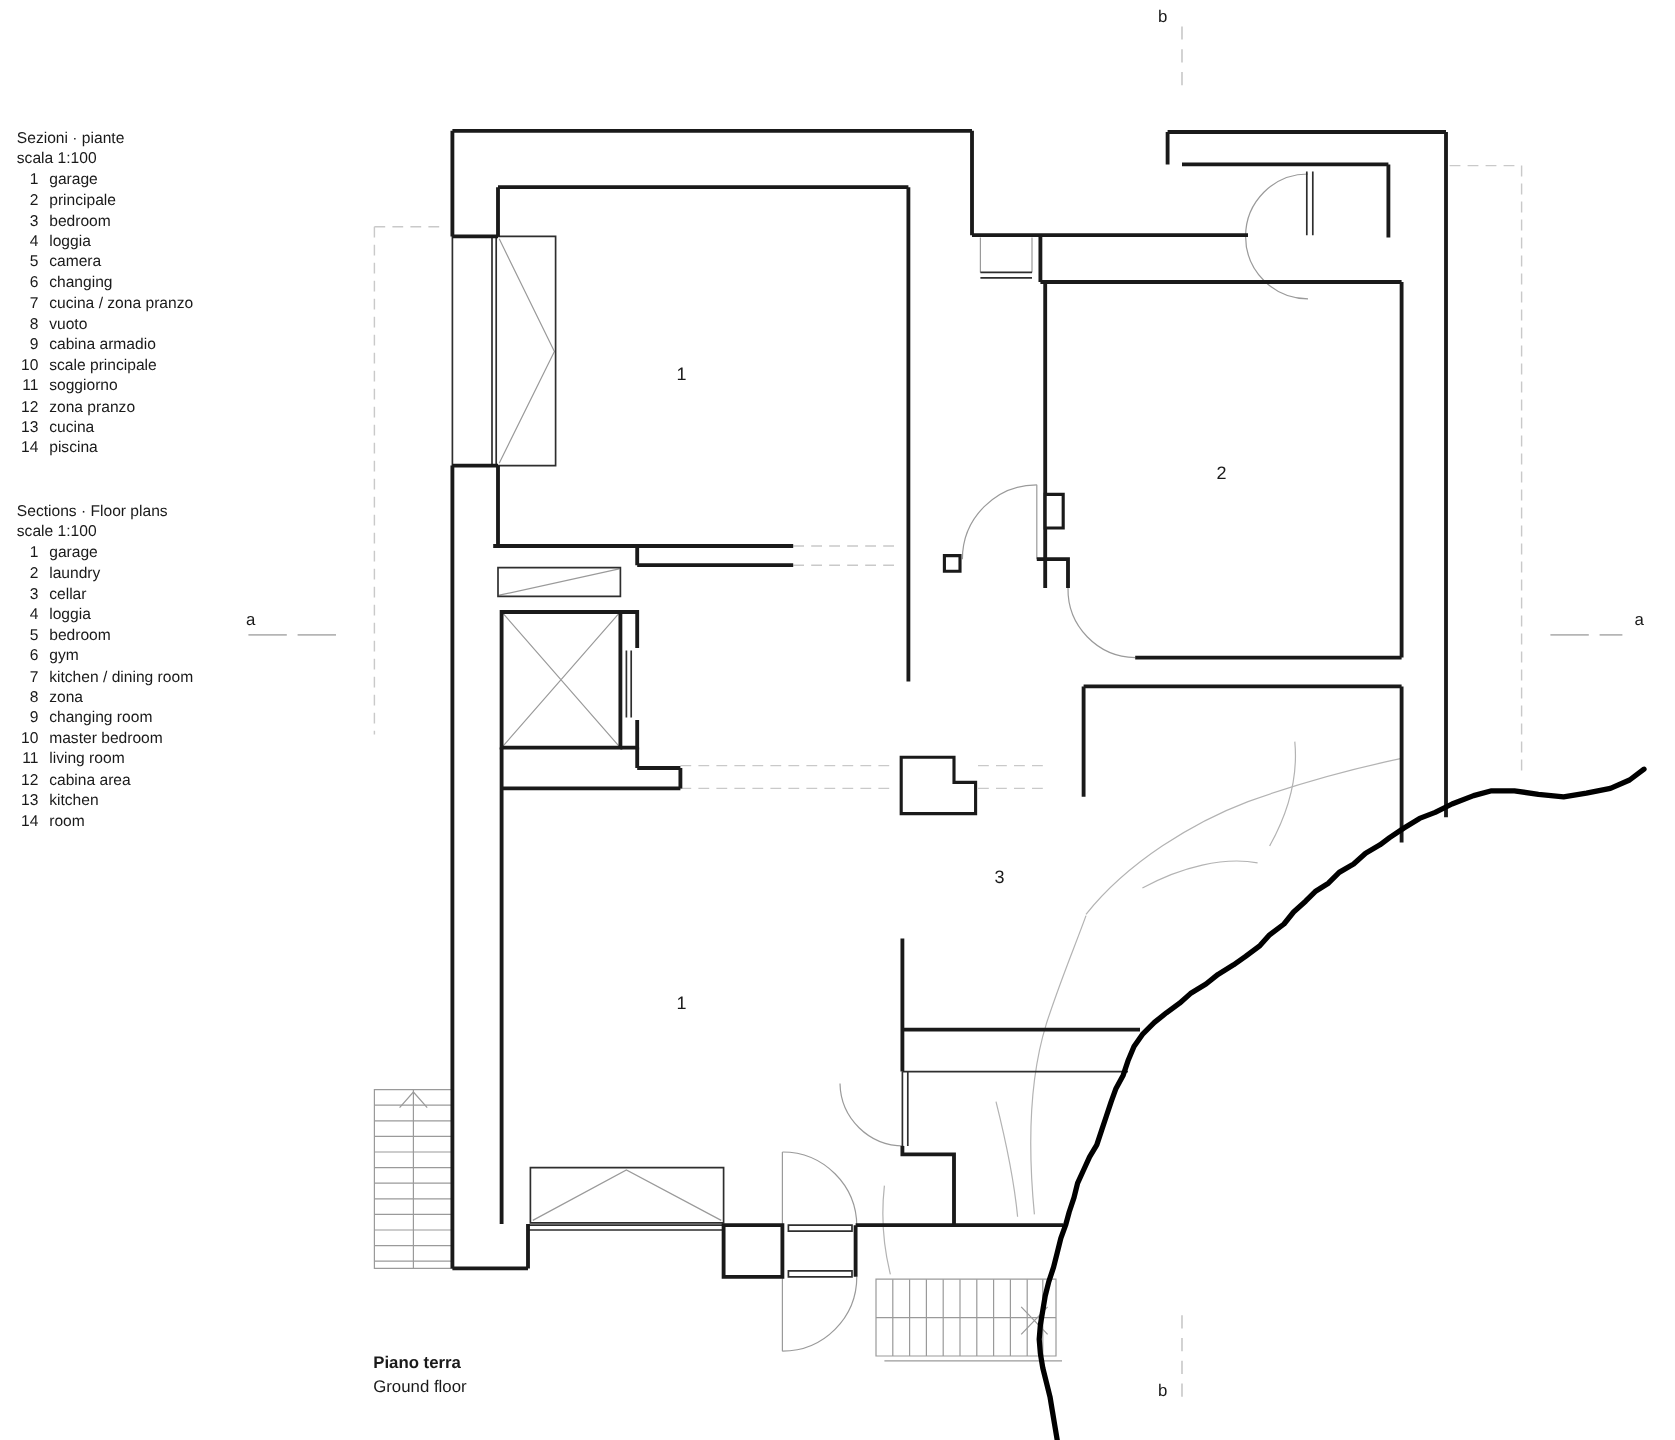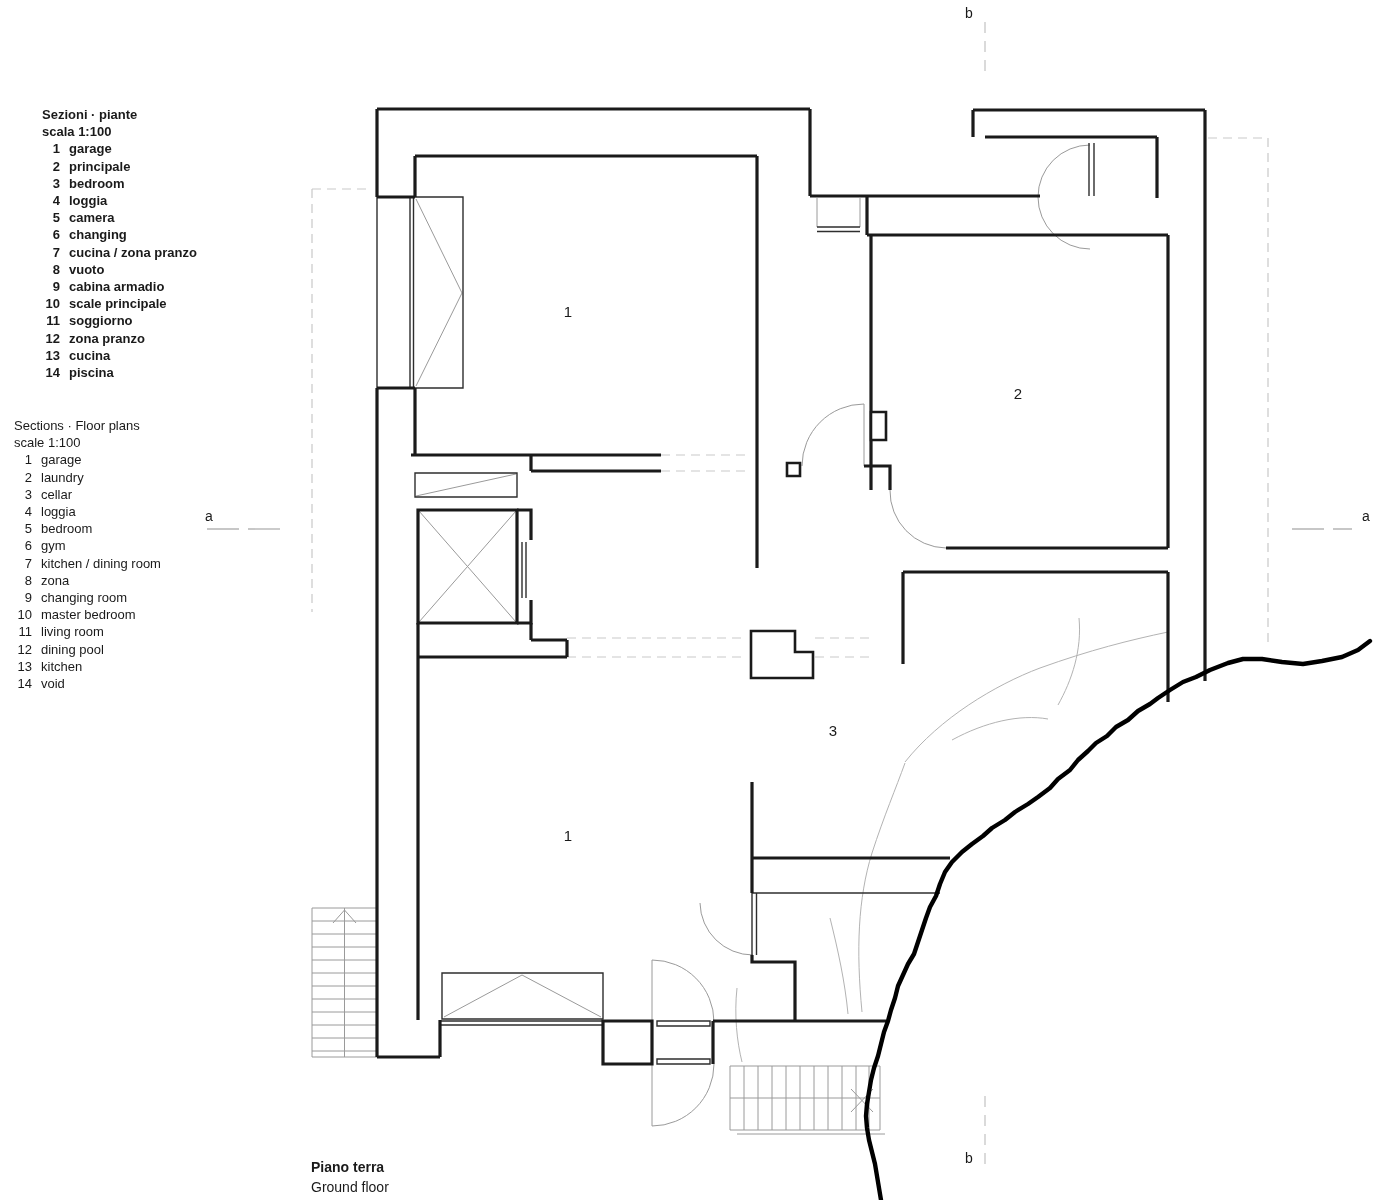--- a/index.html
+++ b/index.html
@@ -5,26 +5,26 @@
   :root{
     --wall:#1a1a1a; --hairline:#9a9a9a; --contour:#b3b3b3; --dashed:#c9c9c9;
     --terrain:#000000; --marker_line:#b5b5b5; --text:#1a1a1a;
   }
   html,body{margin:0;padding:0;background:#ffffff;}
   body{font-family:"Liberation Sans", sans-serif;}
   #canvas{position:relative;width:1396px;height:1200px;background:#ffffff;overflow:hidden;}
   #plan-svg{position:absolute;left:0;top:0;}
 
   .legend{position:absolute;left:14px;font-size:13px;line-height:17.2px;color:var(--text);}
-  .legend-bold{font-weight:bold;margin-left:28px;}
+  .legend-bold{font-weight:normal;}
   .lg-row{display:flex;}
   .lg-num{width:18px;text-align:right;flex:none;}
   .lg-label{margin-left:9px;white-space:nowrap;}
 
-  .plan-title{position:absolute;left:311px;top:1157px;font-size:14px;line-height:20px;color:var(--text);}
+  .plan-title{position:absolute;left:311px;top:1125px;font-size:14px;line-height:20px;color:var(--text);}
   .pt-main{font-weight:bold;}
 
   .walls{stroke:var(--wall);stroke-width:3.2;fill:none;stroke-linecap:butt;}
   .walls-closed{stroke:var(--wall);stroke-width:2.6;fill:#ffffff;}
   .medium{stroke:#2e2e2e;stroke-width:1.4;fill:none;}
   .hair{stroke:var(--hairline);stroke-width:1;fill:none;}
   .dash{stroke:var(--dashed);stroke-width:1.2;fill:none;stroke-dasharray:9 6;}
   .mline{stroke:var(--marker_line);stroke-width:1.4;fill:none;stroke-dasharray:32 9;}
   .mdash{stroke:#c2c2c2;stroke-width:1.2;fill:none;stroke-dasharray:11 8;}
   .contour{stroke:var(--contour);stroke-width:1;fill:none;}
@@ -143,29 +143,29 @@
         <div class="lg-row">
           <span class="lg-num">10</span>
           <span class="lg-label">master bedroom</span>
         </div>
         <div class="lg-row">
           <span class="lg-num">11</span>
           <span class="lg-label">living room</span>
         </div>
         <div class="lg-row">
           <span class="lg-num">12</span>
-          <span class="lg-label">dining pool</span>
+          <span class="lg-label">cabina area</span>
         </div>
         <div class="lg-row">
           <span class="lg-num">13</span>
           <span class="lg-label">kitchen</span>
         </div>
         <div class="lg-row">
           <span class="lg-num">14</span>
-          <span class="lg-label">void</span>
+          <span class="lg-label">room</span>
         </div>
       </div>
   </div>
 
   <div class="plan-title">
     <div class="pt-main">Piano terra</div>
     <div>Ground floor</div>
   </div>
 
   <svg id="plan-svg" width="1396" height="1200" viewBox="0 0 1396 1200">

